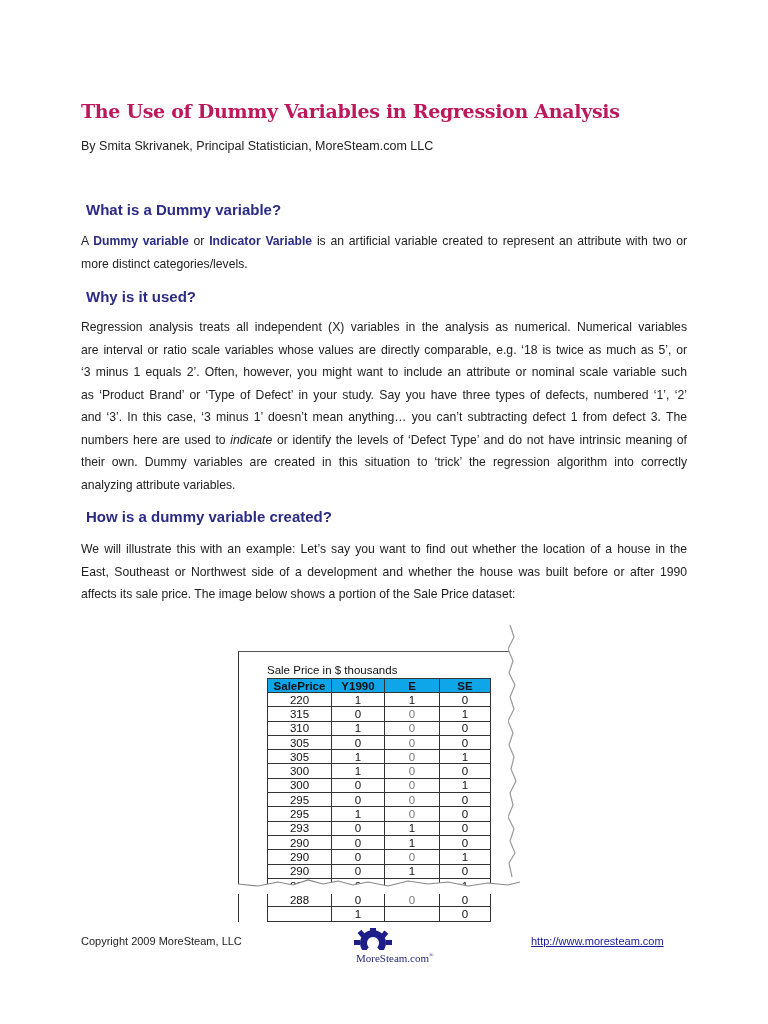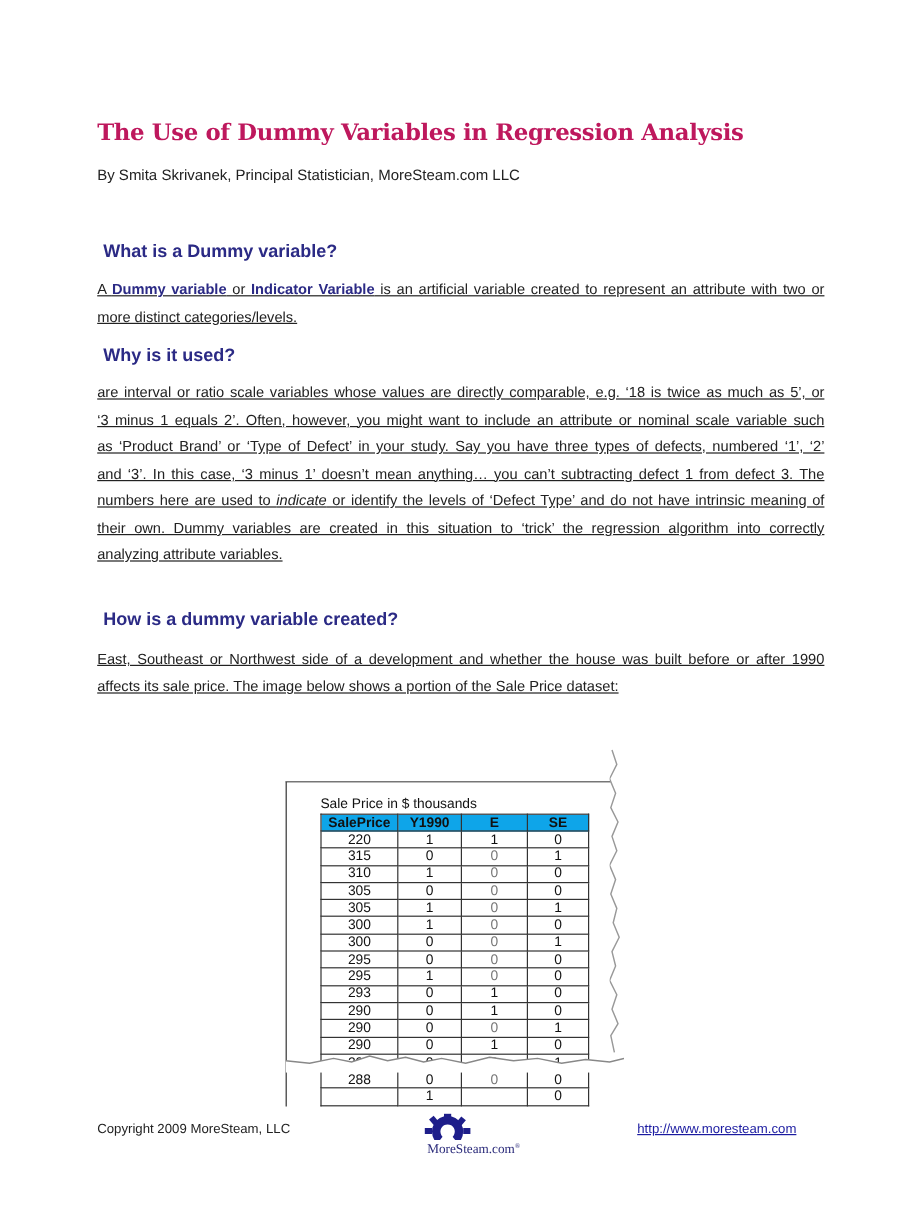--- a/index.html
+++ b/index.html
@@ -3,21 +3,21 @@
 <meta charset="utf-8">
 <style>
   html, body { margin:0; padding:0; }
   body { width:768px; height:1024px; background:#ffffff; position:relative; overflow:hidden; font-family:"Liberation Sans", sans-serif; color:#1a1a1a; }
   .page { position:absolute; left:0; top:0; width:768px; height:1024px; }
   .title { position:absolute; left:81px; top:100px; font-family:"DejaVu Serif", serif; font-weight:bold; font-size:19px; letter-spacing:-0.3px; color:#be185d; white-space:nowrap; }
   .byline { position:absolute; left:81px; top:139px; font-size:12.5px; color:#222; white-space:nowrap; }
   .h2 { position:absolute; left:86px; font-size:15px; font-weight:bold; color:#2b2a85; white-space:nowrap; }
   .para { position:absolute; left:81px; width:606px; font-size:12.2px; line-height:22.5px; color:#222; text-align:justify; }
   .para .hl { color:#2b2a85; font-weight:bold; }
-  .para .line { display:block; text-align:justify; text-align-last:justify; white-space:nowrap;text-decoration:underline; }
+  .para .line { display:block; text-align:justify; text-align-last:justify; white-space:nowrap; }
   .para .line.last { text-align-last:left; }
   .figure { position:absolute; left:238px; top:615px; width:282px; height:273px; }
   .frame { position:absolute; left:0; top:0; width:270px; height:270px; border-left:1.5px solid #333; border-top:1.5px solid #555; background:#fff;margin-top:36px; }
   .torn-right { position:absolute; right:-12px; top:0; width:24px; height:273px; }
   .torn-bottom { position:absolute; left:0; bottom:-6px; width:282px; height:18px; }
   .fig-caption { position:absolute; left:28px; top:12px; font-size:11.5px; color:#111; white-space:nowrap; }
   table.data { position:absolute; left:28px; top:26px; border-collapse:collapse; font-size:11.5px; }
   table.data th { background:#0ea5e9; font-weight:bold; color:#111; height:13px; padding:0; border:1px solid #333; font-size:11.5px; }
   table.data td { text-align:center; height:13.3px; padding:0; border:1px solid #333; border-top:1.5px solid #222; color:#111; line-height:12px; }
   table.data td.dim { color:#777; }
@@ -37,31 +37,33 @@
   <div class="byline">By Smita Skrivanek, Principal Statistician, MoreSteam.com LLC</div>
 
   <div class="h2" style="top:201px;">What is a Dummy variable?</div>
   <div class="para" style="top:230px;">
     <span class="line"><span>A </span><span class="hl">Dummy variable</span><span> or </span><span class="hl">Indicator Variable</span><span> is an artificial variable created to represent an attribute with two or</span></span>
     <span class="line last">more distinct categories/levels.</span>
   </div>
 
   <div class="h2" style="top:288px;">Why is it used?</div>
   <div class="para" style="top:316px;">
+    <span class="line">Regression analysis treats all independent (X) variables in the analysis as numerical. Numerical variables</span>
     <span class="line">are interval or ratio scale variables whose values are directly comparable, e.g. ‘18 is twice as much as 5’, or</span>
     <span class="line">‘3 minus 1 equals 2’. Often, however, you might want to include an attribute or nominal scale variable such</span>
     <span class="line">as ‘Product Brand’ or ‘Type of Defect’ in your study. Say you have three types of defects, numbered ‘1’, ‘2’</span>
     <span class="line">and ‘3’. In this case, ‘3 minus 1’ doesn’t mean anything… you can’t subtracting defect 1 from defect 3.  The</span>
     <span class="line"><span>numbers here are used to </span><i>indicate</i><span> or identify the levels of ‘Defect Type’ and do not have intrinsic meaning of</span></span>
     <span class="line">their own. Dummy variables are created in this situation to ‘trick’ the regression algorithm into correctly</span>
     <span class="line last">analyzing attribute variables.</span>
   </div>
 
   <div class="h2" style="top:508px;">How is a dummy variable created?</div>
   <div class="para" style="top:538px;">
+    <span class="line">We will illustrate this with an example: Let’s say you want to find out whether the location of a house in the</span>
     <span class="line">East, Southeast or Northwest side of a development and whether the house was built before or after 1990</span>
     <span class="line last">affects its sale price. The image below shows a portion of the Sale Price dataset:</span>
   </div>
 
   <div class="figure">
     <div class="frame">
       <div class="fig-caption">Sale Price in $ thousands</div>
       <table class="data">
         <thead>
           <tr>

